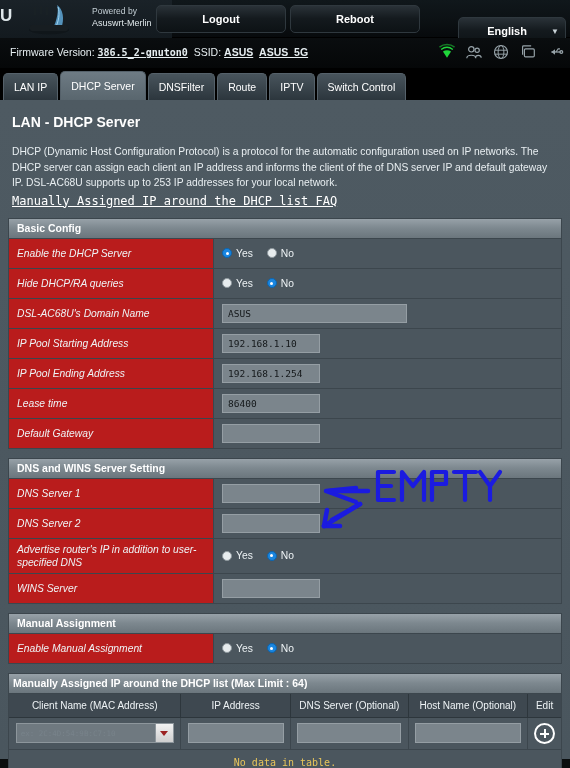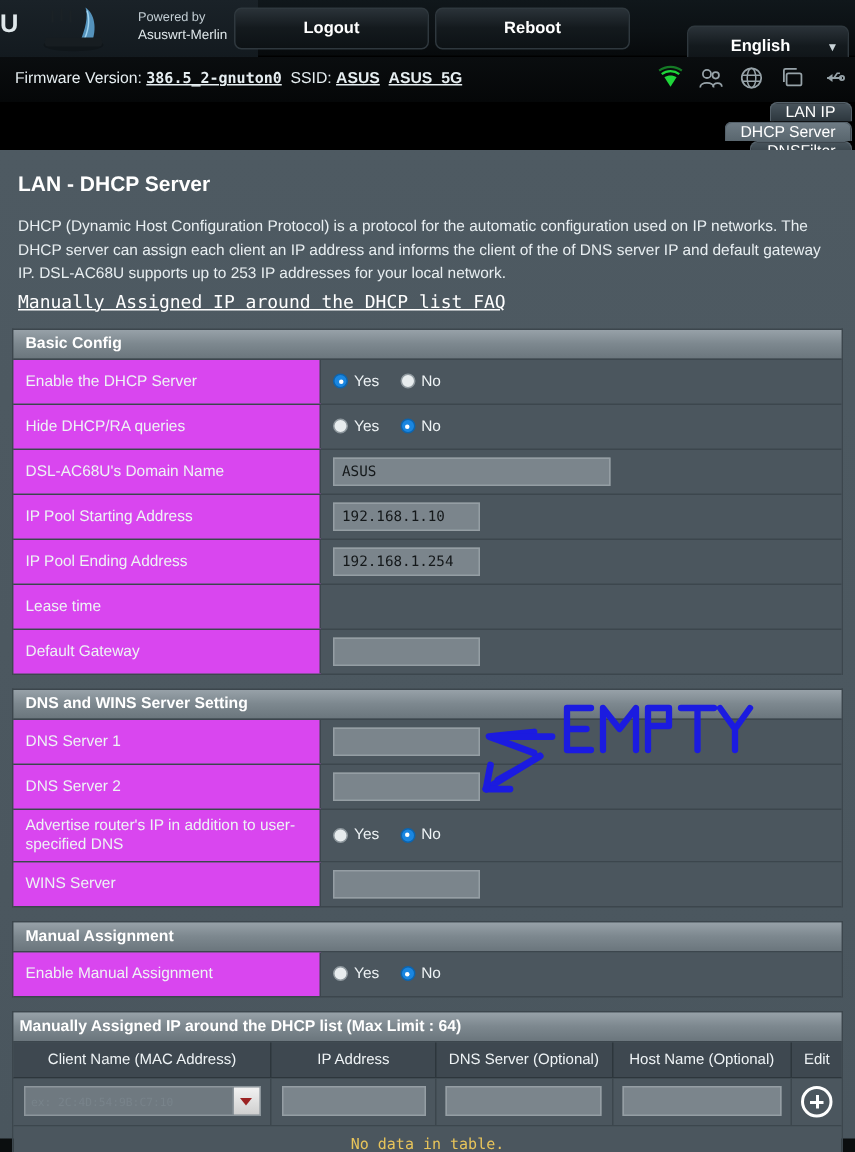--- a/index.html
+++ b/index.html
@@ -66,21 +66,21 @@
   .fwtext { position: absolute; left: 10px; top: 8px; font-size: 10.5px; color: #e6eef1; }
   .fwtext .mono { font-family: "DejaVu Sans Mono", monospace; font-weight: bold; font-size: 10px;
                   text-decoration: underline; }
   .fwtext .ssidv { font-weight: bold; text-decoration: underline; }
   .statusicons { position: absolute; right: 6px; top: 5px; display: flex; gap: 9px; align-items: center; }
   .statusicons .ic { width: 18px; height: 18px; display: block; }
 
   
   .tabstrip {
     position: relative; height: 32px; width: 570px;
-    background: #000; display: flex; align-items: flex-end; padding-left: 3px; flex-direction: column;
+    background: #000; display: flex; align-items: flex-end; padding-left: 3px;
   }
   .tab {
     height: 27px; padding: 0 10px; margin-right: 2px;
     display: flex; align-items: center;
     font-size: 10.5px; color: #ffffff;
     background: linear-gradient(180deg,#48545c 0%, #2c363d 100%);
     border-radius: 5px 5px 0 0; cursor: pointer;
     border: 1px solid #55616a; border-bottom: none;
   }
   .tab.active {
@@ -115,21 +115,22 @@
   }
   .row {
     display: flex; min-height: 29px; align-items: stretch;
     border-bottom: 1px solid #3c464d;
     background: #4b565e;
   }
   .row .lab {
     width: 205px; min-height: 29px; display: flex; align-items: center;
     padding: 4px 8px; font-size: 10.3px; color: #eef3f5; line-height: 13px;
     border-right: 1px solid #3c464d;
-    background: #d946ef;
+    background: #b91c1c;
+    font-style: italic;
   }
   .row .val {
     flex: 1; display: flex; align-items: center; padding: 4px 8px;
   }
 
   
   .radios { display: flex; align-items: center; gap: 4px; font-size: 10.3px; color: #eef3f5; }
   .rb {
     width: 10px; height: 10px; border-radius: 50%;
     background: #e7ecee; border: 1px solid #8e989e; display: inline-block;
@@ -344,20 +345,23 @@
 
       <div class="row">
         <div class="lab">IP Pool Ending Address</div>
         <div class="val">
           <div class="tin w-ip">192.168.1.254</div>
         </div>
       </div>
 
       <div class="row">
         <div class="lab">Lease time</div>
+        <div class="val">
+          <div class="tin w-plain">86400</div>
+        </div>
       </div>
 
       <div class="row">
         <div class="lab">Default Gateway</div>
         <div class="val">
           <div class="tin w-plain"></div>
         </div>
       </div>
     </div>
 

